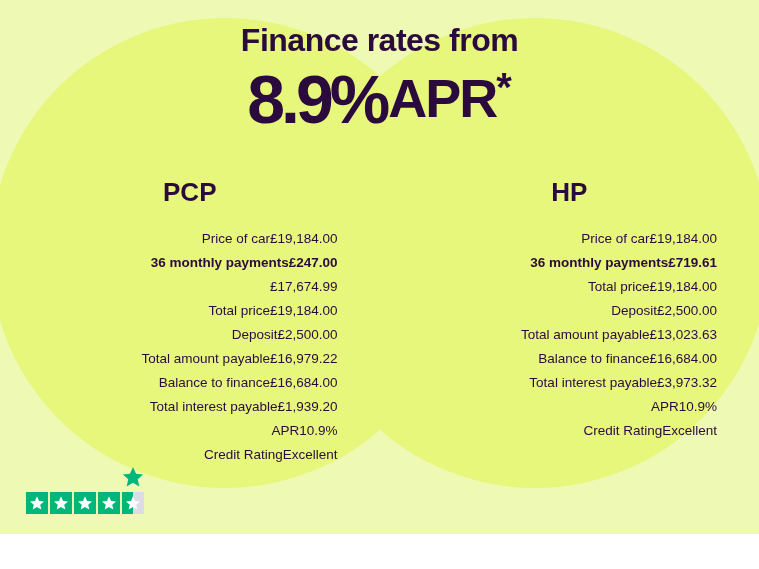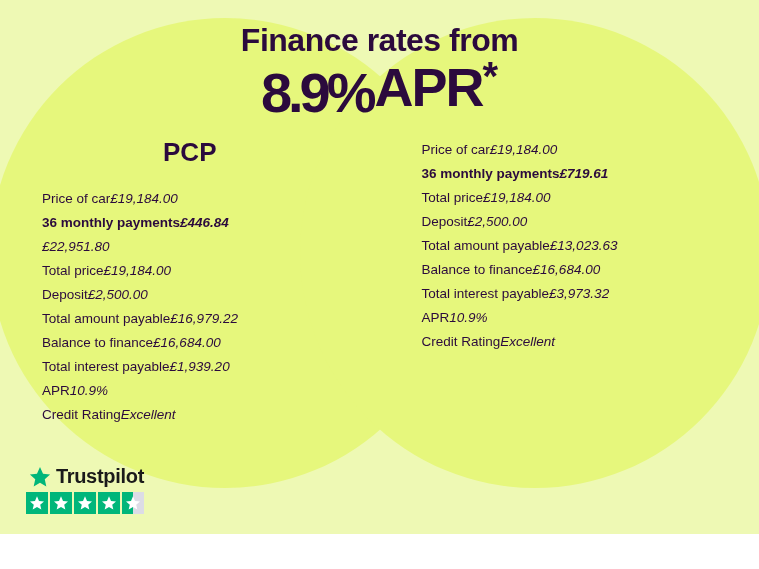--- a/index.html
+++ b/index.html
@@ -50,63 +50,63 @@
   }
   .big-rate {
     text-align: center;
     color: #2b0a3d;
     font-weight: bold;
     line-height: 1;
     margin-top: 6px;
     white-space: nowrap;
   }
   .big-rate .num {
-    font-size: 56px;
+    font-size: 68px;
     letter-spacing: -4px;
   }
   .big-rate .apr {
     font-size: 54px;
     letter-spacing: -2px;
     position: relative;
     top: -6px;
     margin-left: 2px;
   }
   .big-rate .star {
     font-size: 40px;
     position: relative;
     top: -22px;
   }
   .columns {
     display: flex;
-    margin-top: 16px;
+    margin-top: 44px;
     padding: 0 0px;
   }
   .col {
     width: 50%;
     padding: 0 42px;
   }
   .col-title {
     text-align: center;
     color: #2b0a3d;
     font-size: 26px;
     font-weight: bold;
     margin-bottom: 18px;
   }
   .row {
     display: flex;
-    justify-content: flex-start;
+    justify-content: flex-end;
     align-items: baseline;
     color: #2b0a3d;
     font-size: 13.5px;
     padding: 4.5px 0;
   }
   .row.bold .label,
   .row.bold .value { font-weight: bold; }
   .row .label { text-align: left; }
-  .row .value { text-align: right; font-style: italic; }
+  .row .value { text-align: right; }
   .footer {
     position: absolute;
     left: 0;
     bottom: 0;
     width: 100%;
     display: flex;
     align-items: flex-end;
     justify-content: space-between;
     padding: 0 24px 20px 26px;
   }
@@ -174,24 +174,24 @@
 
       <div class="col">
         <div class="col-title">PCP</div>
 
         <div class="row">
           <span class="label">Price of car</span>
           <span class="value">£19,184.00</span>
         </div>
         <div class="row bold">
           <span class="label">36 monthly payments</span>
-          <span class="value">£446.84</span>
-        </div>
-        <div class="row">
-          <span class="value">£22,951.80</span>
+          <span class="value">£247.00</span>
+        </div>
+        <div class="row">
+          <span class="value">£17,674.99</span>
         </div>
         <div class="row">
           <span class="label">Total price</span>
           <span class="value">£19,184.00</span>
         </div>
         <div class="row">
           <span class="label">Deposit</span>
           <span class="value">£2,500.00</span>
         </div>
         <div class="row">
@@ -210,20 +210,21 @@
           <span class="label">APR</span>
           <span class="value">10.9%</span>
         </div>
         <div class="row">
           <span class="label">Credit Rating</span>
           <span class="value">Excellent</span>
         </div>
       </div>
 
       <div class="col">
+        <div class="col-title">HP</div>
 
         <div class="row">
           <span class="label">Price of car</span>
           <span class="value">£19,184.00</span>
         </div>
         <div class="row bold">
           <span class="label">36 monthly payments</span>
           <span class="value">£719.61</span>
         </div>
         <div class="row">
@@ -260,21 +261,20 @@
 
     <div class="footer">
 
       <div class="trustpilot">
         <div class="tp-head">
           <span class="tp-star">
             <svg viewBox="0 0 24 24" width="22" height="22">
                 <polygon points="12,1 15.3,8.4 23,9.2 17.2,14.5 18.9,22.3 12,18.3 5.1,22.3 6.8,14.5 1,9.2 8.7,8.4" fill="#00b67a"></polygon>
               </svg>
           </span>
-          <span class="tp-name">Trustpilot</span>
         </div>
         <div class="tp-rating">
           <span class="tp-box">
             <svg viewBox="0 0 24 24" width="16" height="16">
                 <polygon points="12,2 15,9 22.5,9.6 16.8,14.6 18.5,21.8 12,17.9 5.5,21.8 7.2,14.6 1.5,9.6 9,9" fill="#ffffff"></polygon>
               </svg>
           </span>
           <span class="tp-box">
             <svg viewBox="0 0 24 24" width="16" height="16">
                 <polygon points="12,2 15,9 22.5,9.6 16.8,14.6 18.5,21.8 12,17.9 5.5,21.8 7.2,14.6 1.5,9.6 9,9" fill="#ffffff"></polygon>

